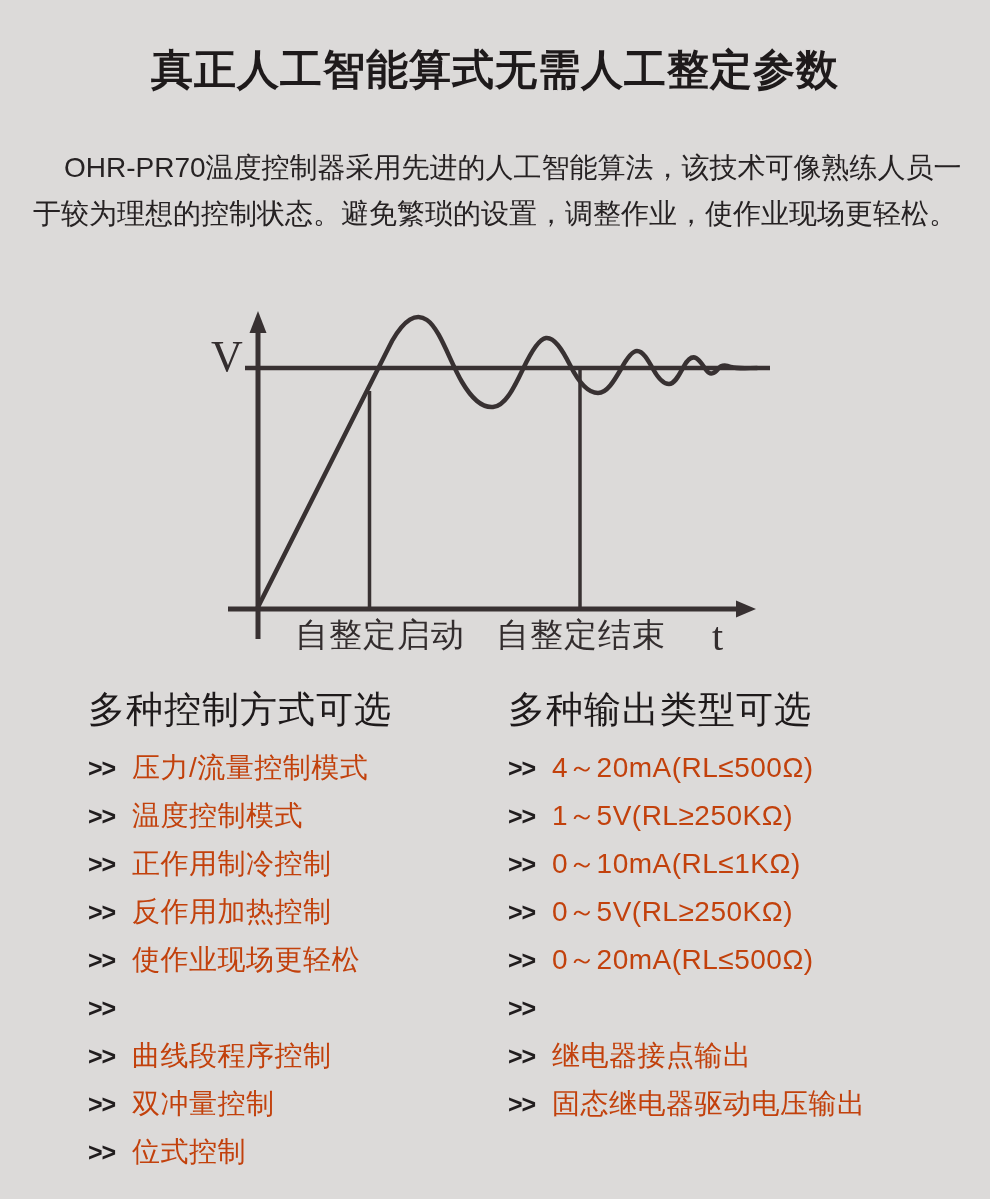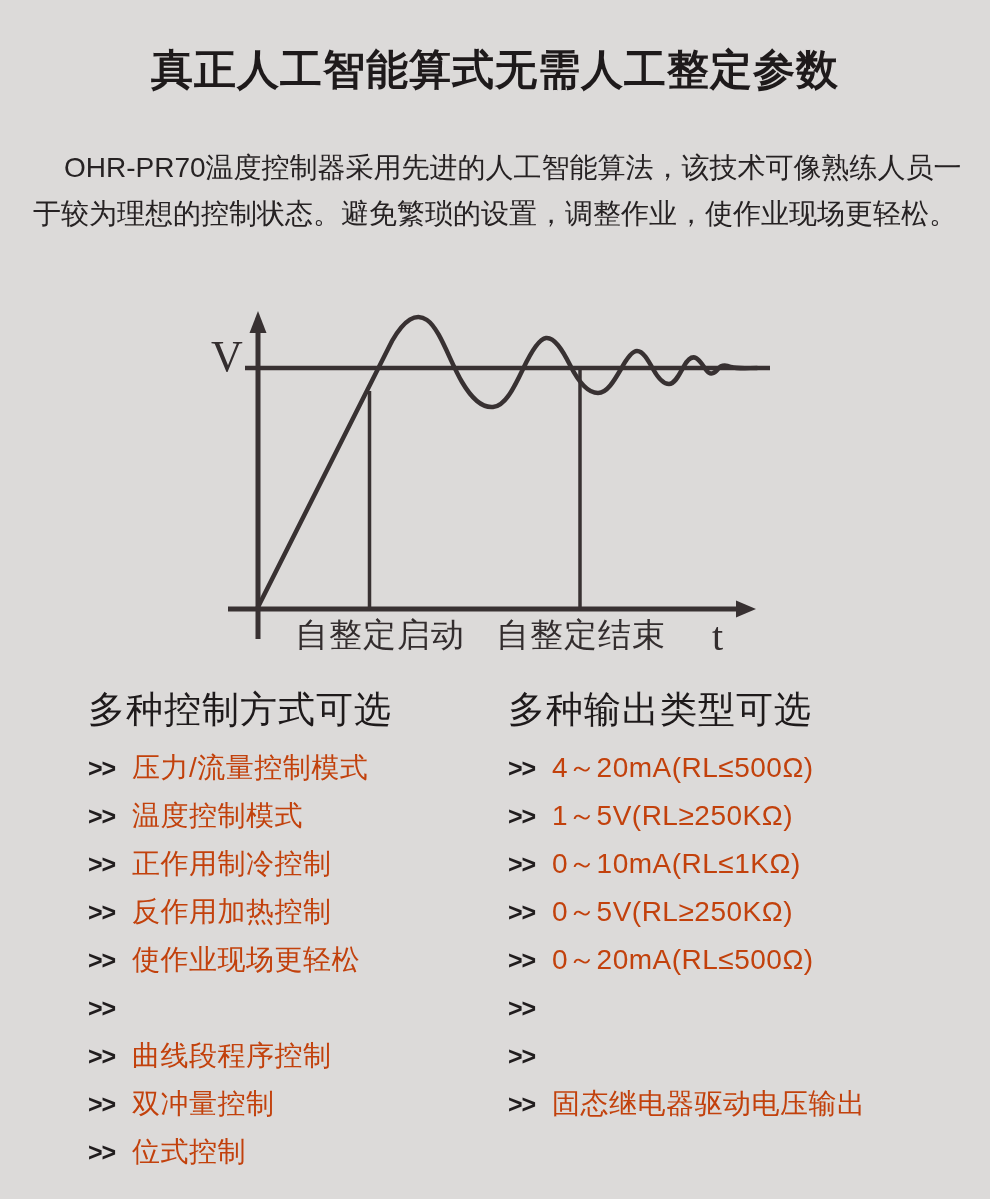--- a/index.html
+++ b/index.html
@@ -161,19 +161,20 @@
     </div>
     <div class="list-row">
       <span class="marker">&gt;&gt;</span>
       <span class="item-label">0～20mA(RL≤500Ω)</span>
     </div>
     <div class="list-row">
       <span class="marker">&gt;&gt;</span>
     </div>
     <div class="list-row">
       <span class="marker">&gt;&gt;</span>
+      <span class="item-label">继电器接点输出</span>
     </div>
     <div class="list-row">
       <span class="marker">&gt;&gt;</span>
       <span class="item-label">固态继电器驱动电压输出</span>
     </div>
   </div>
 </div>
 
 </body></html>

